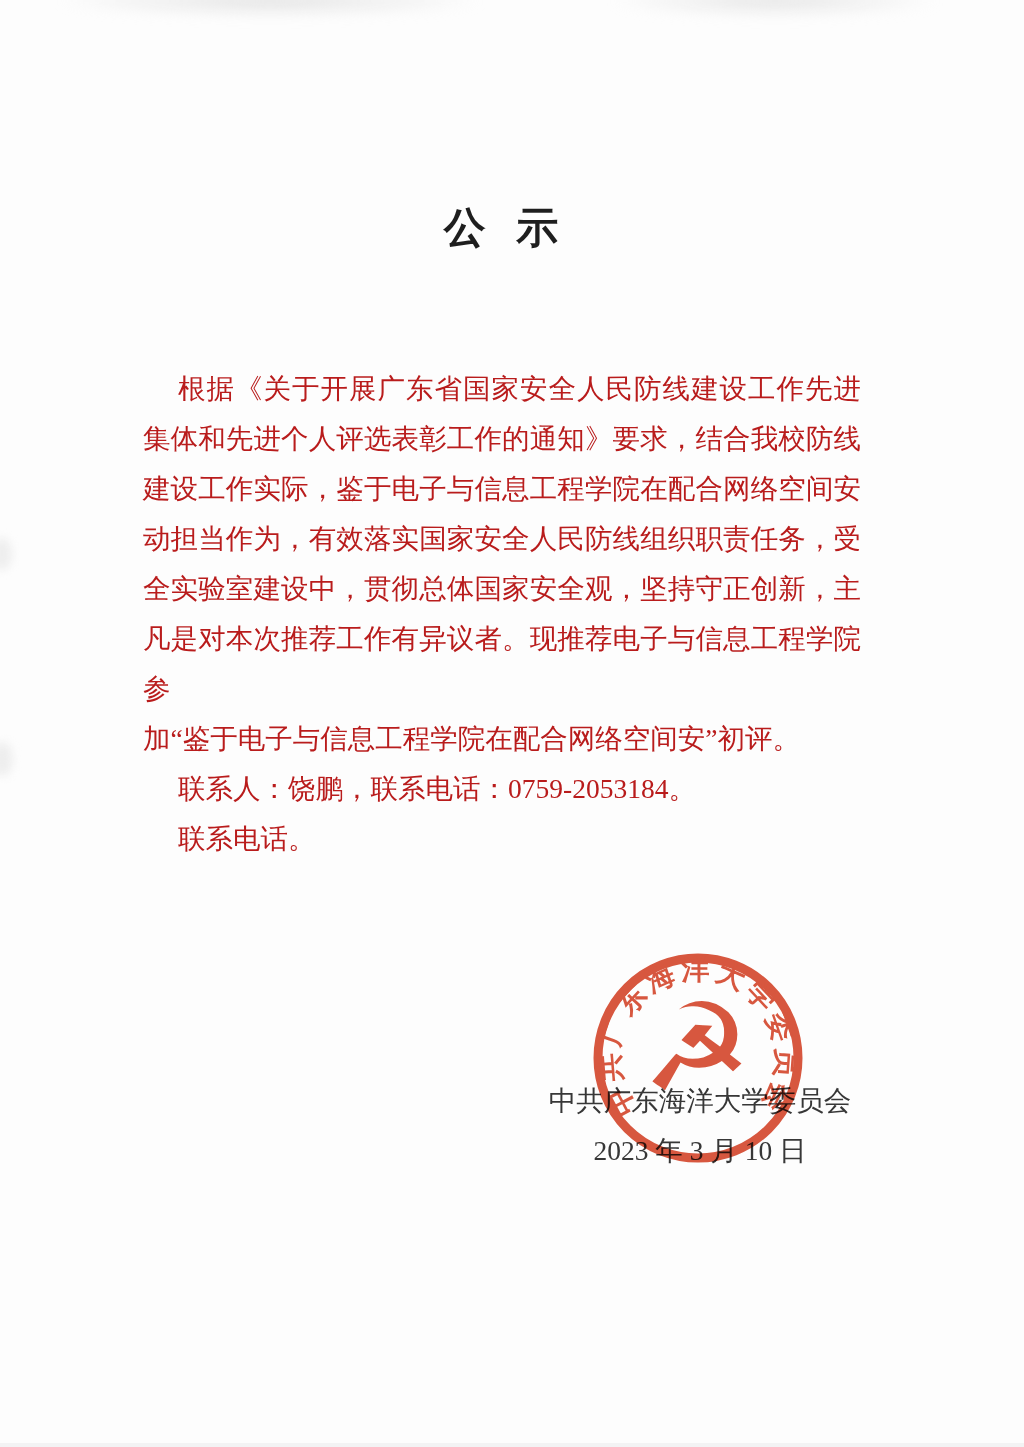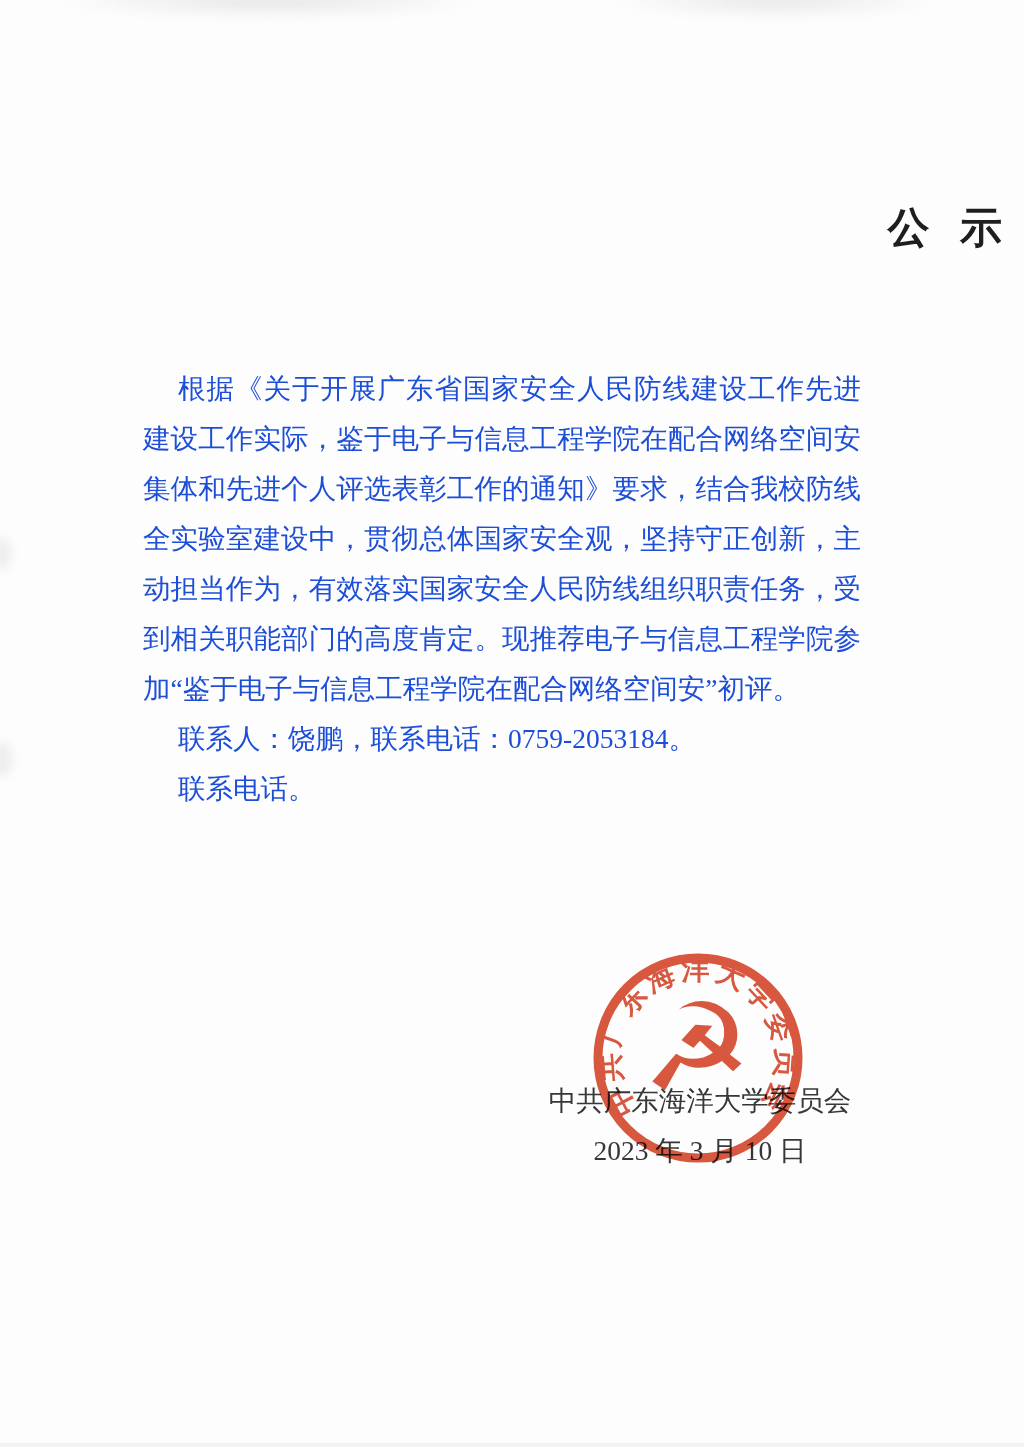--- a/index.html
+++ b/index.html
@@ -43,37 +43,37 @@
     left: 0; right: 0; bottom: 0; height: 4px;
     background: #f3f3f4;
   }
 
   
   .title {
     position: absolute;
     left: 0; top: 200px;
     width: 1004px;
     margin: 0;
-    text-align: right;
+    text-align: center;
     font-size: 42px;
     font-weight: bold;
     color: #1e1e1e;
     word-spacing: 16px;
     white-space: pre;
     letter-spacing: 2px;
   }
 
   
   .body-block {
     position: absolute;
     left: 143px; top: 364px;
     width: 718px;
     font-size: 27.5px;
     line-height: 50px;
-    color: #1d4ed8;
+    color: #b91c1c;
   }
   .ln {
     text-align: justify;
     text-align-last: left;
   }
   .ln.fill { text-align-last: justify; }
   .ln.indent { text-indent: 35px; }
 
   
   .signature {
@@ -120,25 +120,25 @@
 
   <div class="artifact top-blob-1"></div>
   <div class="artifact top-blob-2"></div>
   <div class="artifact left-smudge-1"></div>
   <div class="artifact left-smudge-2"></div>
 
   <h1 class="title">公 示</h1>
 
   <div class="body-block">
     <div class="ln indent fill">根据《关于开展广东省国家安全人民防线建设工作先进</div>
+    <div class="ln fill">集体和先进个人评选表彰工作的通知》要求，结合我校防线</div>
     <div class="ln fill">建设工作实际，鉴于电子与信息工程学院在配合网络空间安</div>
-    <div class="ln fill">集体和先进个人评选表彰工作的通知》要求，结合我校防线</div>
+    <div class="ln fill">动担当作为，有效落实国家安全人民防线组织职责任务，受</div>
     <div class="ln fill">全实验室建设中，贯彻总体国家安全观，坚持守正创新，主</div>
-    <div class="ln fill">动担当作为，有效落实国家安全人民防线组织职责任务，受</div>
-    <div class="ln fill">到相关职能部门的高度肯定。现推荐电子与信息工程学院参</div>
+    <div class="ln fill">凡是对本次推荐工作有异议者。现推荐电子与信息工程学院参</div>
     <div class="ln">加“鉴于电子与信息工程学院在配合网络空间安”初评。</div>
     <div class="ln indent">联系人：饶鹏，联系电话：0759-2053184。</div>
     <div class="ln indent">联系电话。</div>
   </div>
 
   <div class="signature">
     <div class="sig-name">中共广东海洋大学委员会</div>
     <div class="sig-date">2023 年 3 月 10 日</div>
   </div>
 

